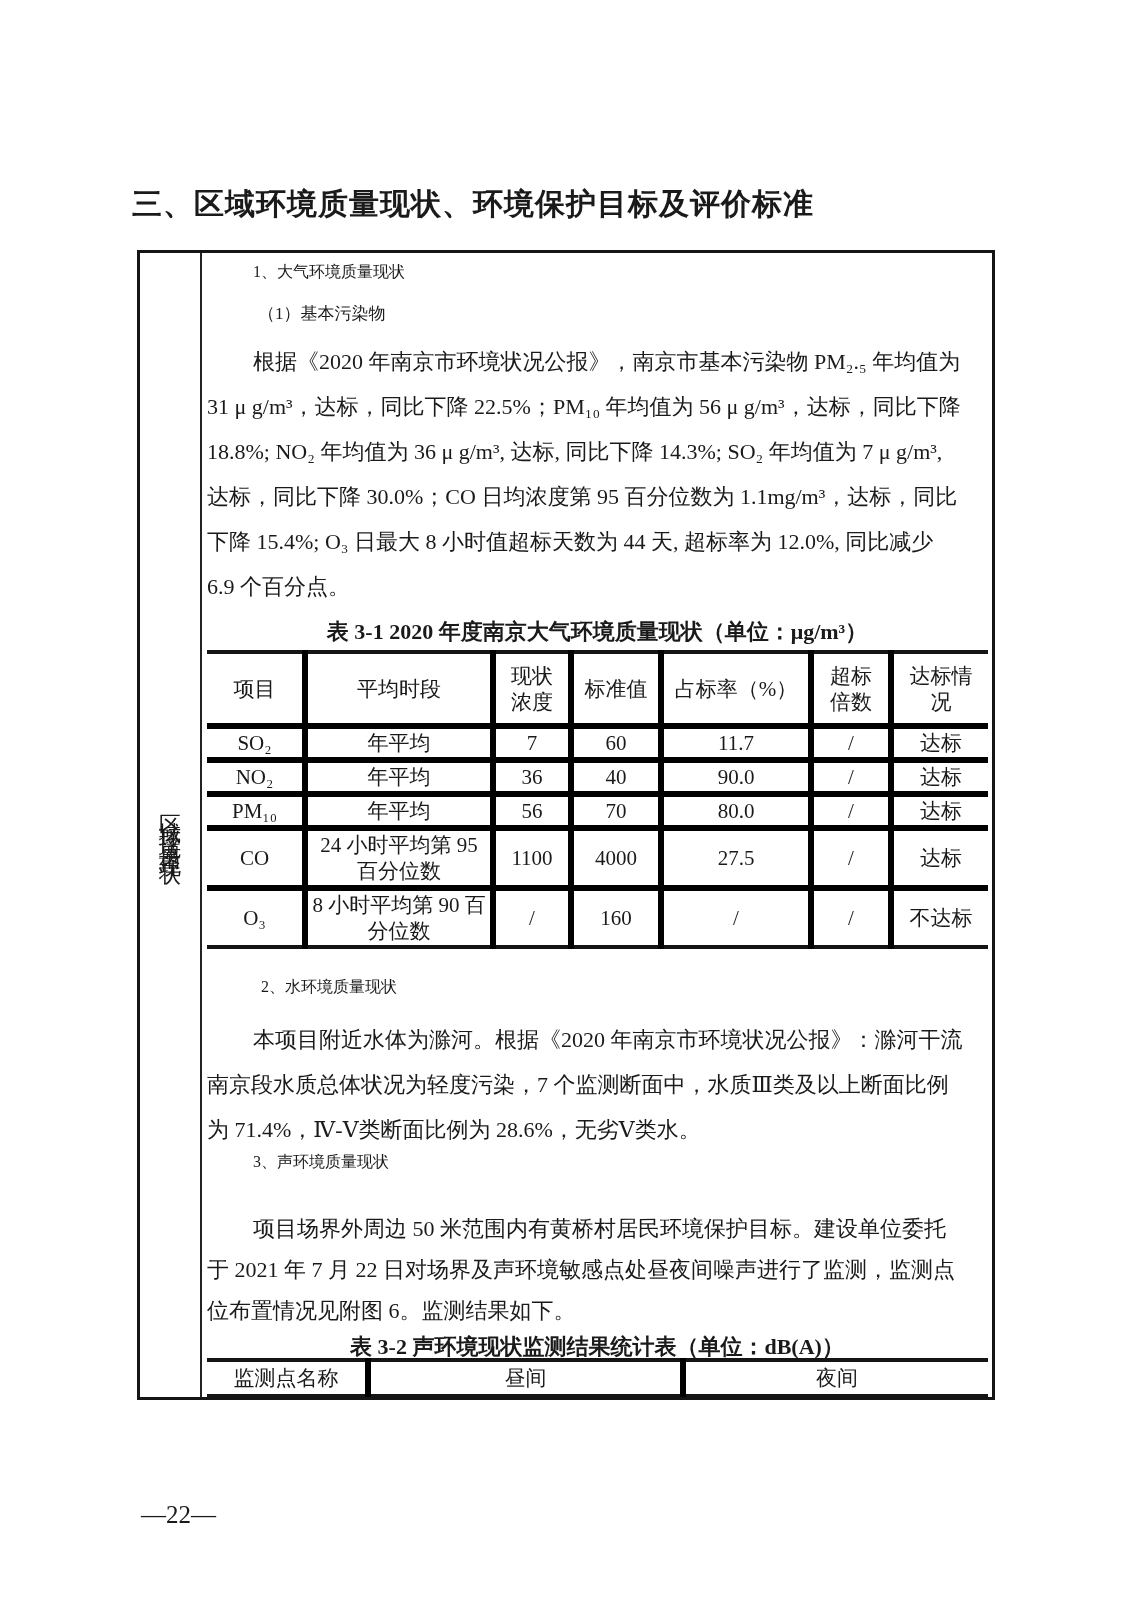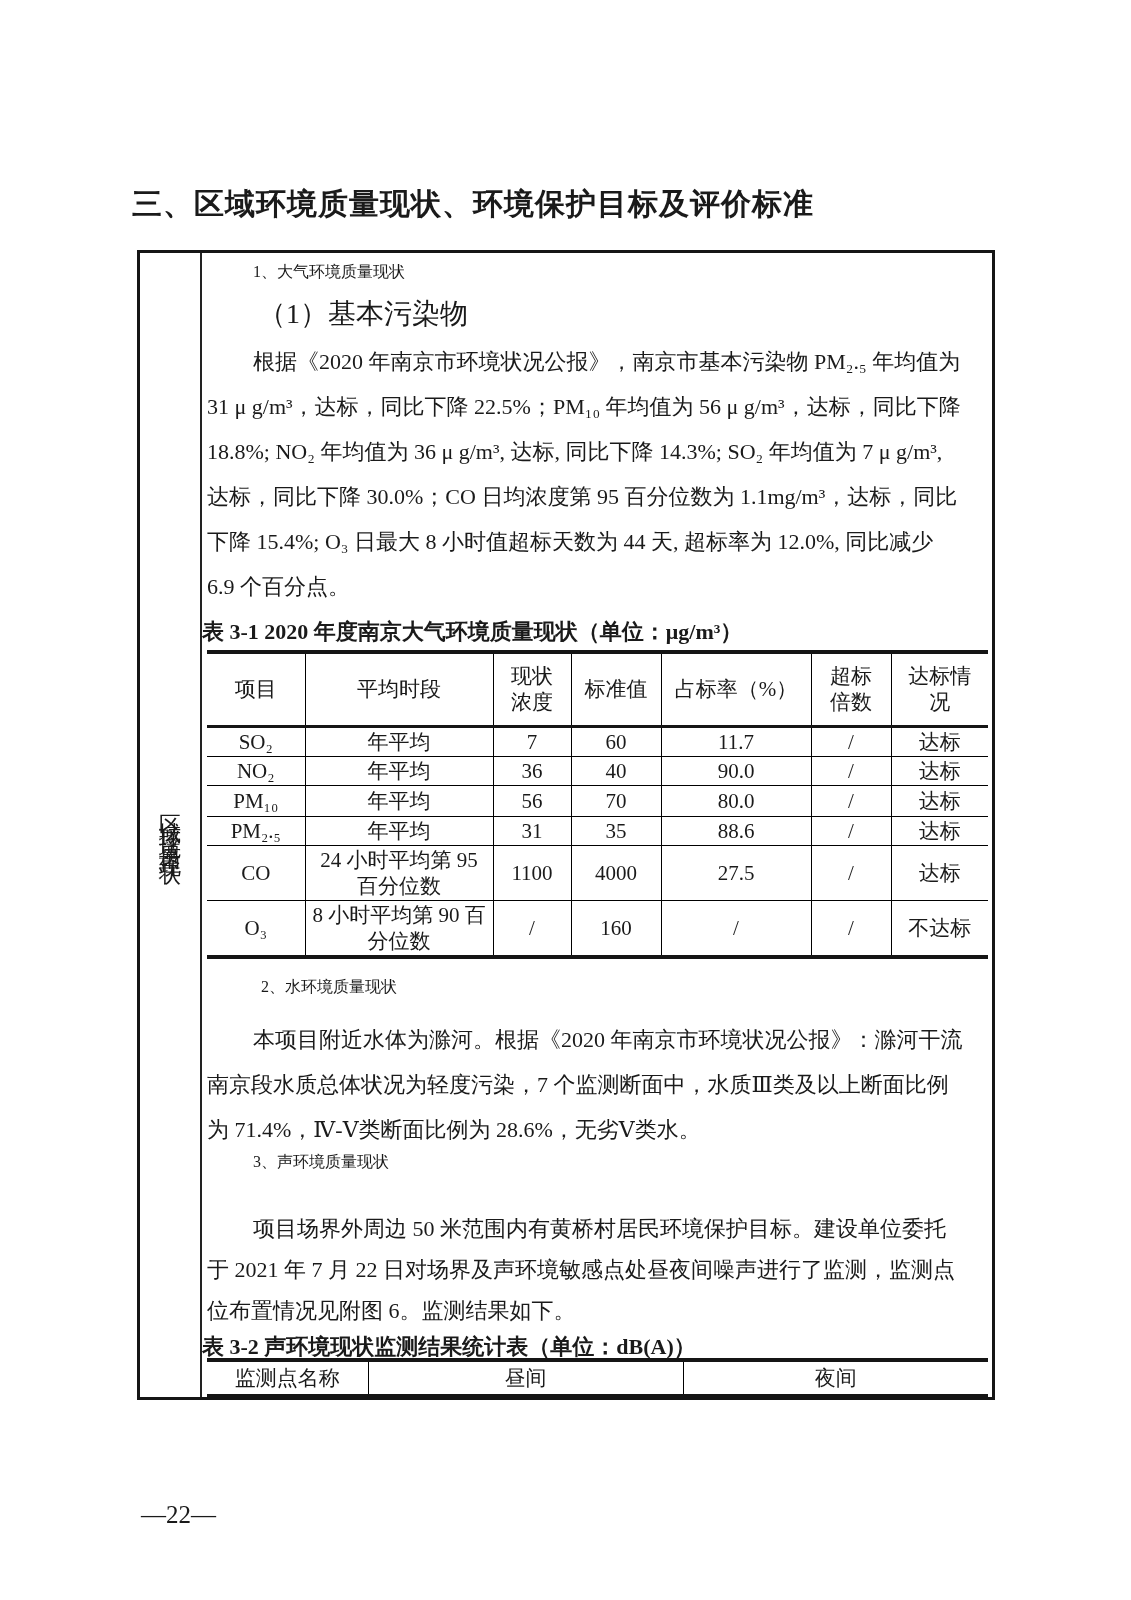--- a/index.html
+++ b/index.html
@@ -22,37 +22,37 @@
     width:62px;flex:0 0 62px;border-right:2px solid #222;box-sizing:border-box;
     display:flex;align-items:center;justify-content:center;
   }
   .v-label{
     writing-mode:vertical-rl;text-orientation:upright;
     font-size:22px;letter-spacing:7px;line-height:62px;
   }
   .content{position:relative;flex:1 1 auto;}
   .content > *{position:absolute;margin:0;}
   .sec-heading{font-size:16px;font-weight:400;line-height:28px;white-space:nowrap;}
-  .sub-heading{font-size:28px;line-height:27px;white-space:nowrap;}
+  .sub-heading{font-size:17px;line-height:27px;white-space:nowrap;}
   .para{
     font-size:22px;white-space:pre-line;text-indent:46px;
     left:5px;width:760px;text-align:justify;
   }
   .para.lh45{line-height:45px;}
   .para.lh41{line-height:41px;}
   .tbl-caption{
-    left:0;width:100%;text-align:left;font-size:22px;font-weight:700;line-height:27px;
+    left:0;width:100%;text-align:center;font-size:22px;font-weight:700;line-height:27px;
   }
   table.doc-table{
     border-collapse:collapse;table-layout:fixed;left:5px;width:781px;
     border-top:4px solid #151515;border-bottom:4px solid #151515;
     font-size:21px;
   }
   table.doc-table th,table.doc-table td{
-    border:1px solid #000000;text-align:center;vertical-align:middle;
+    border:6px solid #000000;text-align:center;vertical-align:middle;
     padding:1px 2px;white-space:pre-line;font-weight:400;line-height:26px;
     overflow:hidden;
   }
   table.doc-table tr:first-child th{border-bottom:3px solid #151515;}
   table.doc-table th:first-child,table.doc-table td:first-child{border-left:none;}
   table.doc-table th:last-child,table.doc-table td:last-child{border-right:none;}
   table.doc-table tr:first-child th{border-top:none;}
   table.doc-table tr:last-child td{border-bottom:none;}
   #table2{border-bottom:none;}
   .page-number{
@@ -126,29 +126,20 @@
       </tr>
       <tr style="height:31px;">
         <td>PM₁₀</td>
         <td>年平均</td>
         <td>56</td>
         <td>70</td>
         <td>80.0</td>
         <td>/</td>
         <td>达标</td>
       </tr>
-      <tr style="height:28px;">
-        <td>PM₂.₅</td>
-        <td>年平均</td>
-        <td>31</td>
-        <td>35</td>
-        <td>88.6</td>
-        <td>/</td>
-        <td>达标</td>
-      </tr>
       <tr style="height:55px;">
         <td>CO</td>
         <td>24 小时平均第 95
 百分位数</td>
         <td>1100</td>
         <td>4000</td>
         <td>27.5</td>
         <td>/</td>
         <td>达标</td>
       </tr>

